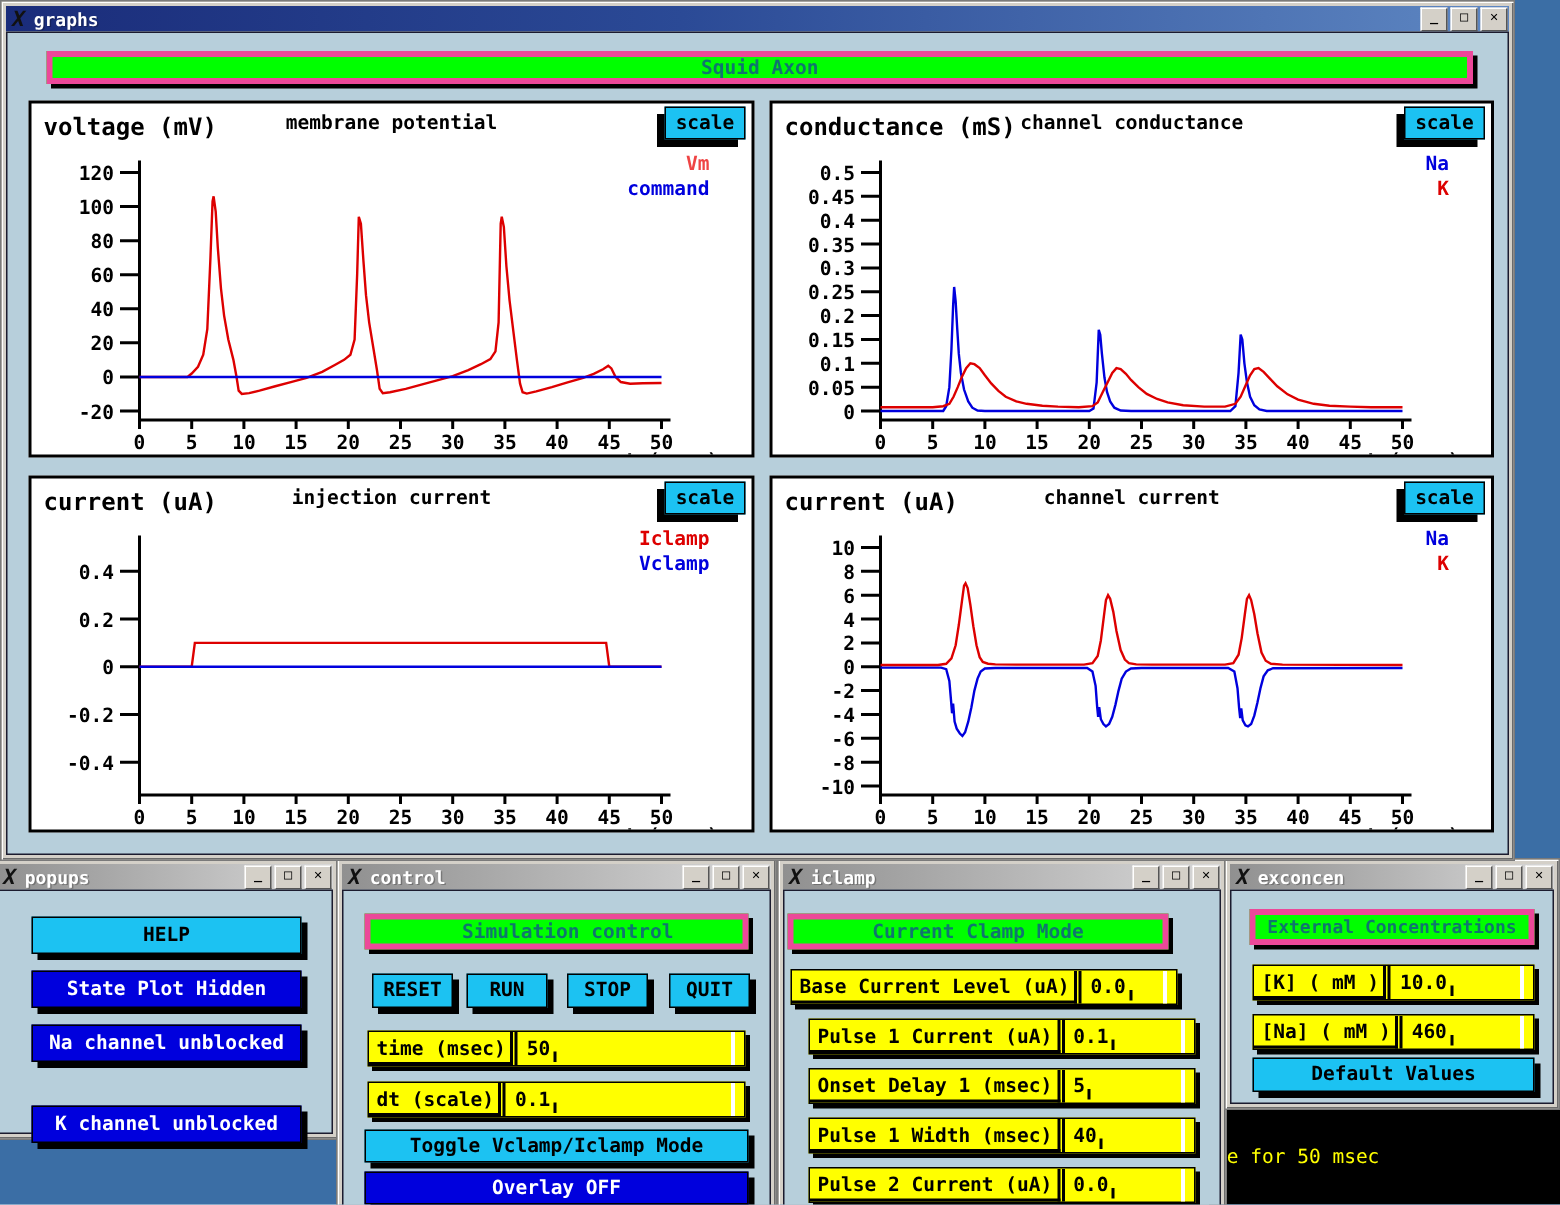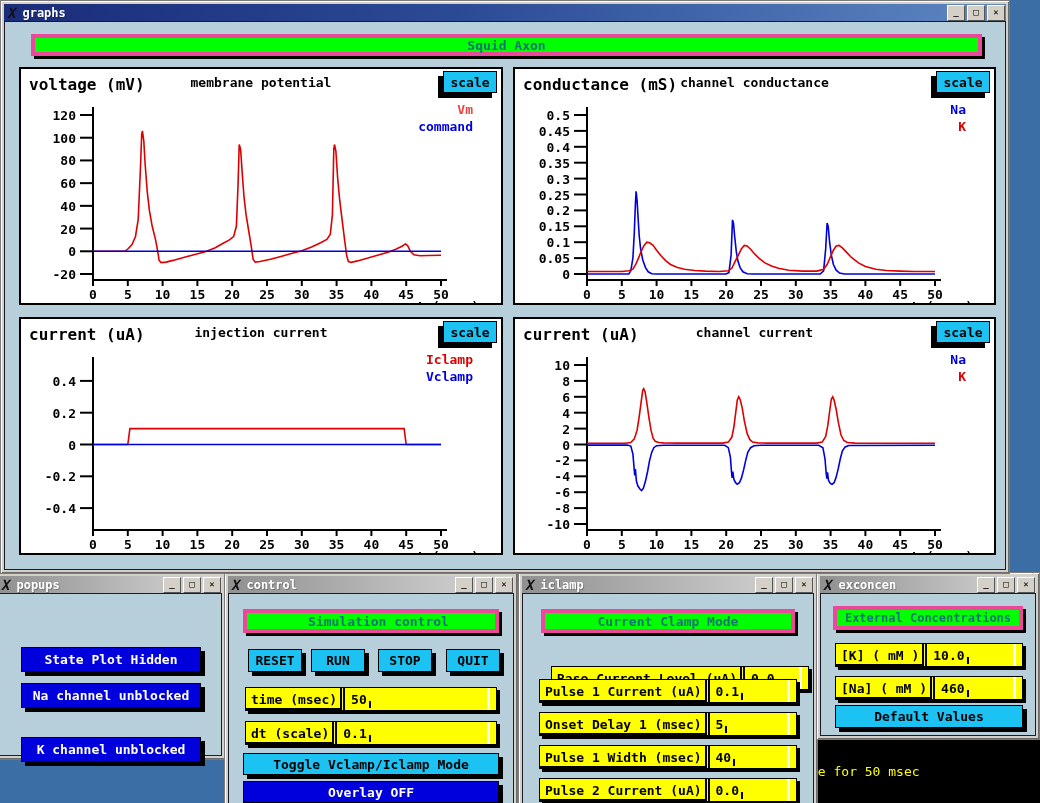--- a/index.html
+++ b/index.html
@@ -310,20 +310,21 @@
     <div class="titlebar inactive">
       <span class="xlogo">X</span>
       <span class="tb-title">popups</span>
       <span class="tbtns">
         <span class="tbtn">_</span>
         <span class="tbtn">□</span>
         <span class="tbtn">✕</span>
       </span>
     </div>
     <div class="wincontent"></div>
+    <div class="btn cyan" style="left:26px;top:38px;width:180px;height:25px;">HELP</div>
     <div class="btn blue" style="left:26px;top:74px;width:180px;height:25px;">State Plot Hidden</div>
     <div class="btn blue" style="left:26px;top:110px;width:180px;height:25px;">Na channel unblocked</div>
     <div class="btn blue" style="left:26px;top:164px;width:180px;height:25px;">K channel unblocked</div>
   </div>
 
   <div class="xwin" style="left:224px;top:572px;width:292px;height:240px;z-index:2;">
     <div class="titlebar inactive">
       <span class="xlogo">X</span>
       <span class="tb-title">control</span>
       <span class="tbtns">
@@ -364,22 +365,22 @@
     <div class="titlebar inactive">
       <span class="xlogo">X</span>
       <span class="tb-title">iclamp</span>
       <span class="tbtns">
         <span class="tbtn">_</span>
         <span class="tbtn">□</span>
         <span class="tbtn">✕</span>
       </span>
     </div>
     <div class="wincontent"></div>
-    <div class="banner" style="left:22px;top:36px;width:254px;height:24px;">Current Clamp Mode</div>
-    <div class="frow" style="left:32px;top:73px;width:258px;margin-top:20px;">
+    <div class="banner" style="left:6px;top:36px;width:254px;height:24px;">Current Clamp Mode</div>
+    <div class="frow" style="left:8px;top:73px;width:258px;">
       <span class="lbl">Base Current Level (uA)</span>
         <span class="sep"></span>
         <span class="val">
           <span>0.0</span>
           <span class="caret"></span>
         </span>
         <span class="tail"></span>
     </div>
     <div class="frow" style="left:20px;top:106px;width:258px;">
       <span class="lbl">Pulse 1 Current (uA)</span>

